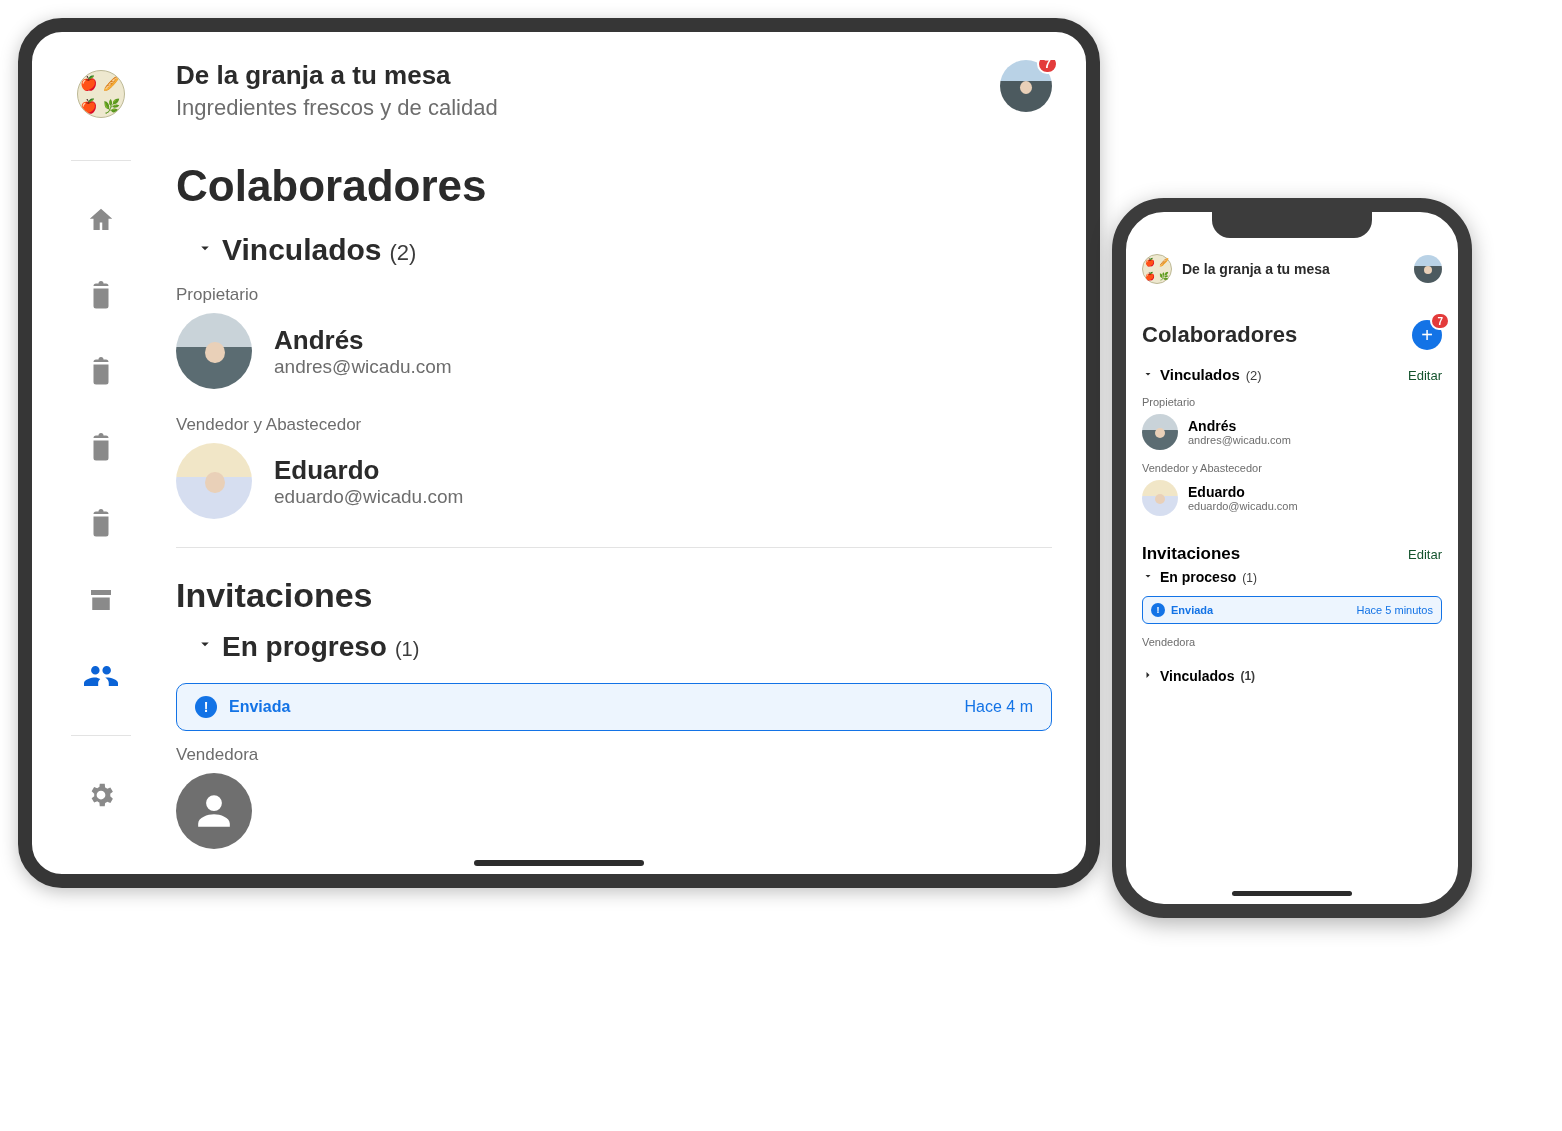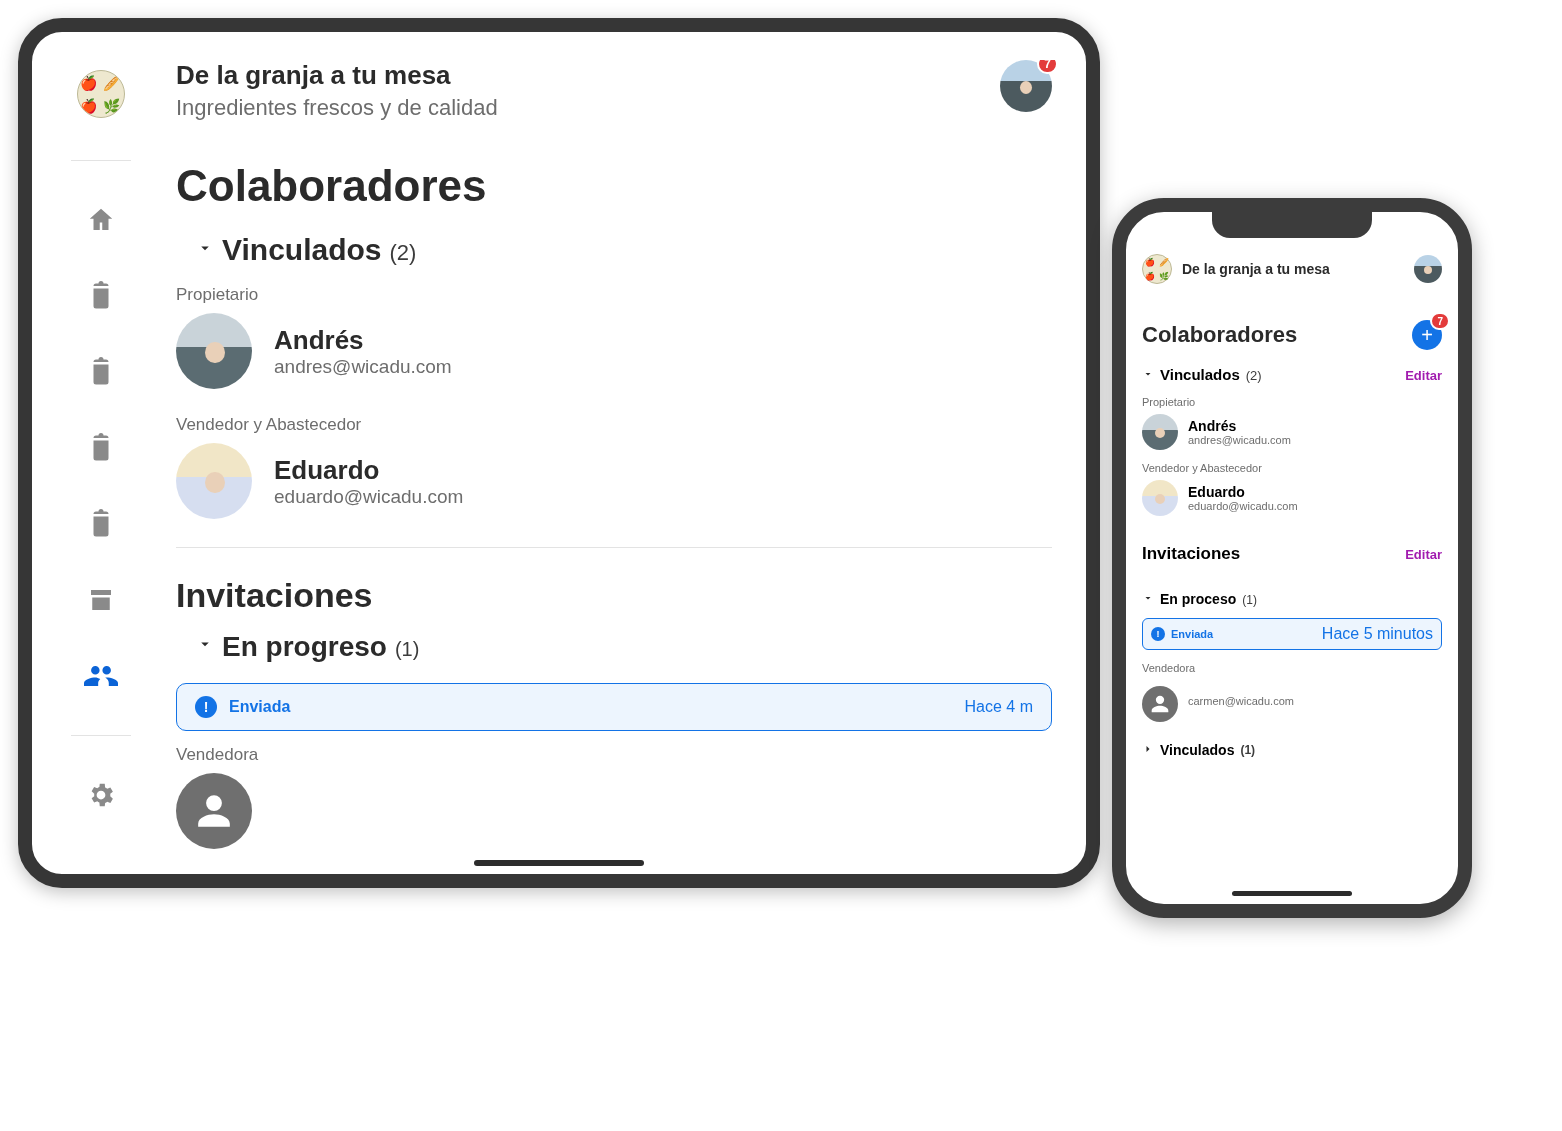--- a/index.html
+++ b/index.html
@@ -154,41 +154,41 @@
   .ph-h1{ font-size:22px; font-weight:700; color:#2b2b2b; }
   .plus-btn{
     margin-left:auto; width:30px; height:30px; border-radius:50%; background:#1373e6; color:#fff;
     display:flex; align-items:center; justify-content:center; font-size:20px; position:relative;
   }
   .plus-btn .notif-badge{ top:-8px; right:-8px; min-width:18px; height:18px; font-size:10px; }
   .ph-h2-row{ display:flex; align-items:baseline; gap:6px; margin-top:16px; }
   .ph-chev svg{ width:12px; height:12px; }
   .ph-h2{ font-size:15px; font-weight:700; }
   .ph-count{ font-size:13px; color:#3c3c3c; }
-  .ph-edit{ margin-left:auto; font-size:13px; font-weight:700; color:#a21caf; }
+  .ph-edit{ margin-left:auto; font-size:13px; font-weight:400; color:#14532d; }
   .ph-role{ font-size:11px; color:#6d6d6d; margin-top:12px; }
   .ph-person{ display:flex; align-items:center; gap:10px; margin-top:6px; }
   .avatar-xs{
     width:36px;height:36px;border-radius:50%;
     background: linear-gradient(#c9d3d9 45%, #5b6c72 45%);
     position:relative; flex-shrink:0;
   }
   .avatar-xs::after{ content:""; position:absolute; left:36%; top:38%; width:28%; height:28%; background:#e9d0b8; border-radius:50%; }
   .avatar-xs.light{ background: linear-gradient(#f1e6c7 45%, #d6def0 45%); }
   .ph-name{ font-size:14px; font-weight:700; }
   .ph-email{ font-size:11px; color:#6d6d6d; }
   .ph-section{ margin-top:28px; }
   .ph-section-h{ display:flex; align-items:center; }
   .ph-h3{ font-size:17px; font-weight:700; }
   .ph-banner{
     margin-top:10px; border:1px solid #1373e6; background:#edf5fe; border-radius:6px;
     padding:6px 8px; display:flex; align-items:center; gap:6px; font-size:11px; color:#1373e6; font-weight:600;
   }
   .ph-banner .circle-info{ width:14px;height:14px;font-size:9px; }
-  .ph-banner .time{ margin-left:auto; font-weight:500; font-size:16px;padding-left:32px; }
+  .ph-banner .time{ margin-left:auto; font-weight:500; font-size:11px;padding-left:32px; }
   .avatar-ph-gray{
     width:36px;height:36px;border-radius:50%; background:#6f6f6f;
     display:flex; align-items:center; justify-content:center; margin-top:6px;
   }
   .avatar-ph-gray svg{ width:20px;height:20px;fill:#fff; }
   .ph-finalized{ margin-top:20px; font-size:14px; font-weight:700; display:flex; align-items:center; gap:6px;}
   .home-indicator-p{
     position:absolute; bottom:8px; left:50%; transform:translateX(-50%);
     width:120px; height:5px; background:#2c2c2c; border-radius:3px;
   }
@@ -371,41 +371,33 @@
         <div class="ph-name">Eduardo</div>
         <div class="ph-email">eduardo@wicadu.com</div>
       </div>
     </div>
 
     <div class="ph-section">
       <div class="ph-section-h">
         <span class="ph-h3">Invitaciones</span>
         <span class="ph-edit" style="margin-left:auto">Editar</span>
       </div>
-      <div class="ph-h2-row" style="margin-top:26px">
+      <div class="ph-h2-row" style="margin-top:4px">
         <span class="ph-chev"><svg viewBox="0 0 24 24" fill="#2b2b2b">
               <path d="M7 10l5 5 5-5z"></path>
             </svg></span>
         <span class="ph-h2" style="font-size:14px">En proceso</span>
         <span class="ph-count" style="font-size:12px">(1)</span>
       </div>
       <div class="ph-banner">
         <span class="circle-info">!</span>
         <span>Enviada</span>
         <span class="time">Hace 5 minutos</span>
       </div>
       <div class="ph-role">Vendedora</div>
-      <div class="ph-person">
-        <div class="avatar-ph-gray">
-          <svg viewBox="0 0 24 24">
-              <path d="M12 12a5 5 0 100-10 5 5 0 000 10zm0 2c-4 0-10 2-10 6v2h20v-2c0-4-6-6-10-6z"></path>
-            </svg>
-        </div>
-        <div class="ph-email">carmen@wicadu.com</div>
-      </div>
 
       <div class="ph-finalized">
         <span class="ph-chev"><svg viewBox="0 0 24 24" fill="#2b2b2b" width="12" height="12">
               <path d="M9 6l6 6-6 6z"></path>
             </svg></span>
         <span>Vinculados</span>
         <span class="ph-count" style="font-size:12px">(1)</span>
       </div>
     </div>
   </div>

